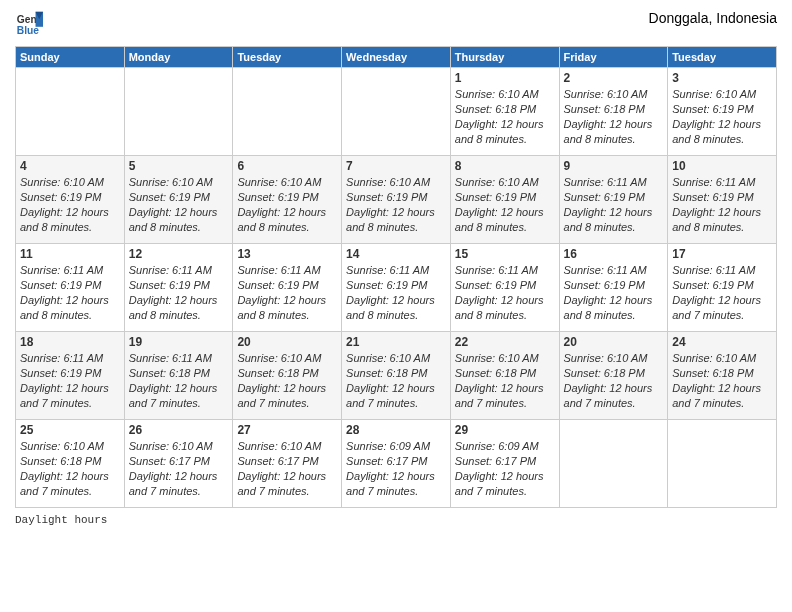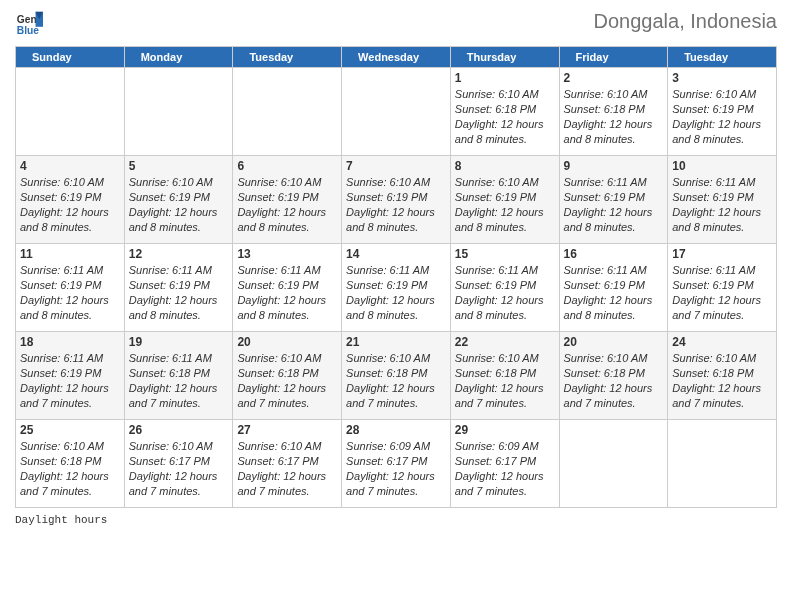--- a/index.html
+++ b/index.html
@@ -32,33 +32,33 @@
     }
     .title-block {
       text-align: right;
     }
     .month-year {
       font-size: 32px;
       font-weight: normal;
       color: #333;
     }
     .location {
-      font-size: 20px;
-      color: #737373;
+      font-size: 14px;
+      color: #000000;
     }
     .calendar {
       width: 100%;
       border-collapse: collapse;
       table-layout: fixed;
     }
     .calendar th {
       background: #2a6db5;
       color: #fff;
       font-size: 11px;
-      padding: 4px 16px;
+      padding: 4px 4px;
       text-align: left;
       border: 1px solid #ccc;
       font-weight: bold;
     }
     .calendar td {
       border: 1px solid #ccc;
       vertical-align: top;
       padding: 3px 4px;
       height: 88px;
       background: #fff;

